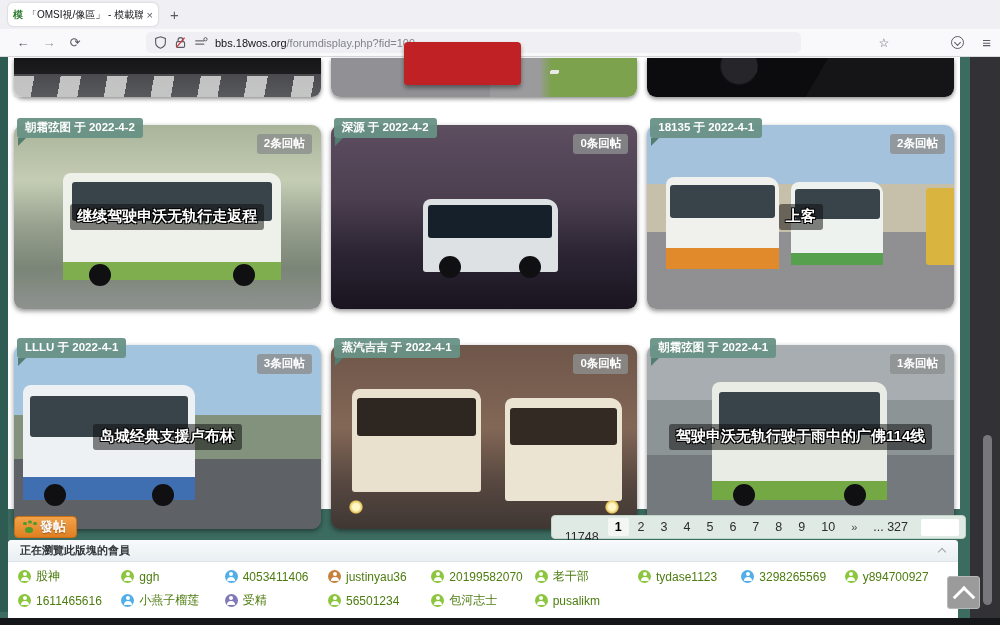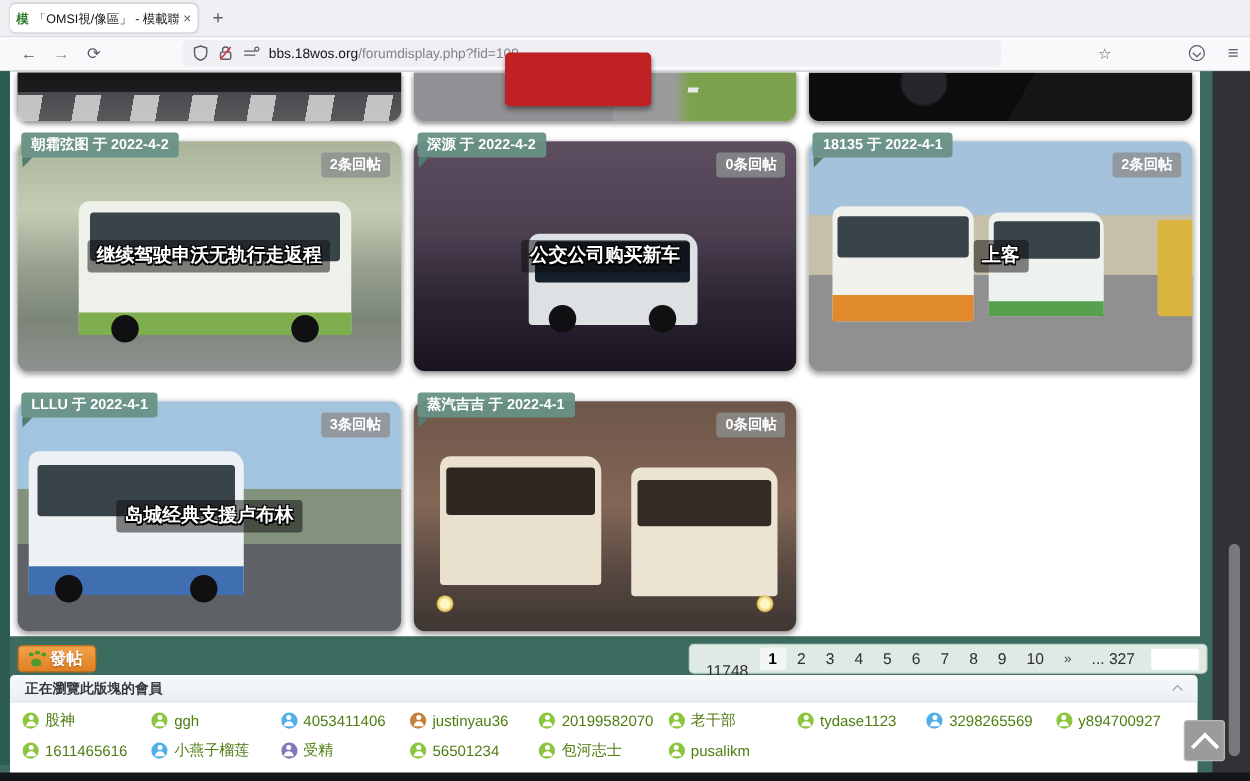--- a/index.html
+++ b/index.html
@@ -31,21 +31,21 @@
 
   
   .page { position:relative; height:568px; background:#3c6b60; }
   .strip-left { position:absolute; left:0; top:0; width:8px; height:555px; background:#2e5c53; }
   .white-panel { position:absolute; left:8px; top:0; width:952px; height:452px; background:#fff; }
   .grid { padding:1px 6px 0; display:grid; grid-template-columns:repeat(3,1fr); column-gap:10px; }
   .grid.partials { row-gap:0; }
   .pthumb { height:39px; border-radius:0 0 9px 9px; box-shadow:0 2px 4px rgba(0,0,0,.45); }
 
   .cards { margin-top:8px; }
-  .card { position:relative; padding-top:7px; margin-bottom:17px; }
+  .card { position:relative; padding-top:7px; margin-bottom:17px;margin-top:12px; }
   .plabel { position:absolute; top:0; left:3px; z-index:3; background:rgba(104,145,133,.95); color:#fff;
             font-size:11.5px; font-weight:bold; padding:2px 8px 3px; border-radius:3px; white-space:nowrap; }
   .plabel::after { content:""; position:absolute; left:1px; top:100%; border:4px solid transparent;
                    border-top-color:#547d71; border-left-color:#547d71; }
   .thumb { position:relative; height:184px; border-radius:9px; overflow:hidden; box-shadow:0 2px 5px rgba(0,0,0,.45); }
   .badge { position:absolute; top:9px; right:9px; background:rgba(140,143,143,.8); color:#fff;
            font-size:11.5px; font-weight:bold; padding:2px 7px 3px; border-radius:3px; z-index:2; }
   .ptitle { position:absolute; left:0; right:0; top:43%; text-align:center; z-index:2; }
   .ptitle span { display:inline-block; background:rgba(10,10,10,.5); color:#fff; font-weight:bold; font-size:15px;
                  padding:3px 7px 4px; border-radius:3px;
@@ -205,21 +205,20 @@
 
       <div class="card">
         <div class="plabel"><span>深源</span> <span>于 2022-4-2</span></div>
         <div class="thumb s2">
           <div class="bus">
               <div class="win"></div>
               <div class="wh l"></div>
               <div class="wh r"></div>
             </div>
           <div class="badge">0条回帖</div>
-          <div class="ptitle"><span>公交公司购买新车</span></div>
         </div>
       </div>
 
       <div class="card">
         <div class="plabel"><span>18135</span> <span>于 2022-4-1</span></div>
         <div class="thumb s3">
           <div class="bus busA">
               <div class="win"></div>
               <div class="skirt"></div>
             </div>
@@ -255,20 +254,33 @@
             </div>
           <div class="bus busB">
               <div class="win"></div>
             </div>
           <div class="lamp l"></div>
           <div class="lamp r"></div>
           <div class="badge">0条回帖</div>
         </div>
       </div>
 
+      <div class="card">
+        <div class="plabel"><span>朝霜弦图</span> <span>于 2022-4-1</span></div>
+        <div class="thumb s6">
+          <div class="bus">
+              <div class="win"></div>
+              <div class="skirt"></div>
+              <div class="wh l"></div>
+              <div class="wh r"></div>
+            </div>
+          <div class="badge">1条回帖</div>
+          <div class="ptitle"><span>驾驶申沃无轨行驶于雨中的广佛114线</span></div>
+        </div>
+      </div>
     </div>
   </div>
 
   <div class="actionbar">
     <div class="postbtn">
       <span class="paw"></span>
       <span>發帖</span>
     </div>
     <div class="pager">
       <span class="pg total">11748</span>

